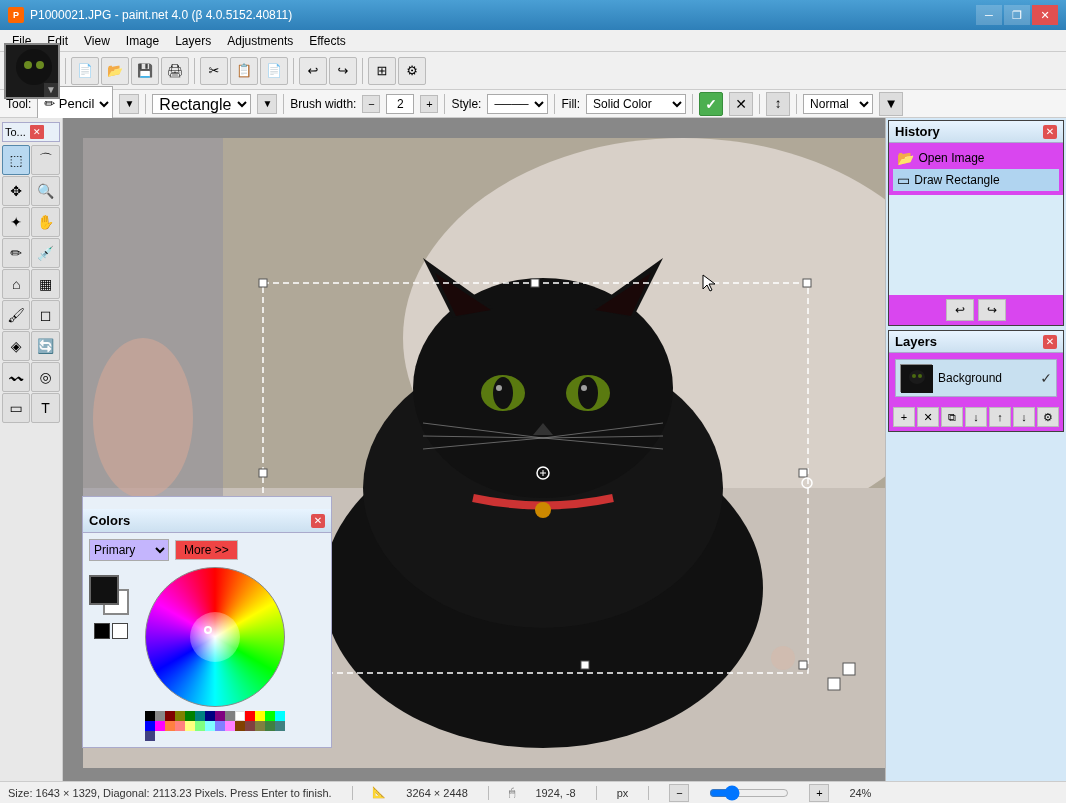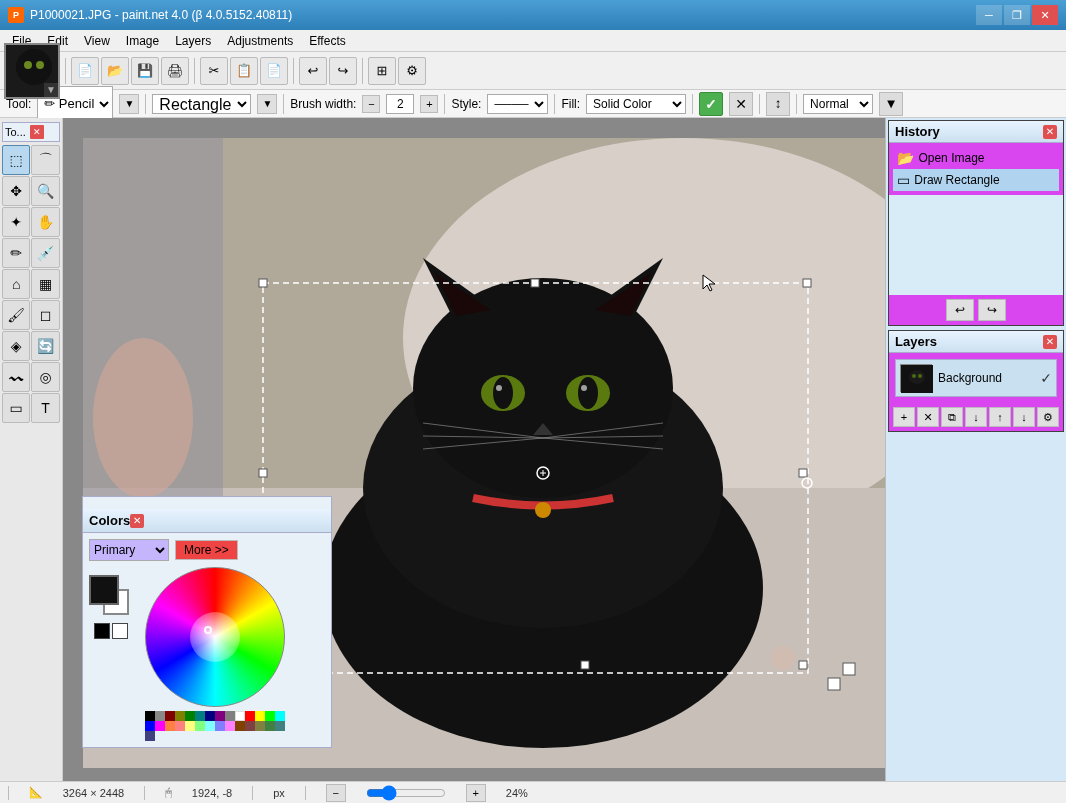--- a/index.html
+++ b/index.html
@@ -184,20 +184,21 @@
       background: #e8f0f8;
       border: 1px solid #aac;
       z-index: 50;
     }
     .colors-header {
       background: linear-gradient(to bottom, #e8f4ff, #cce0f0);
       padding: 4px 6px;
       font-size: 13px;
       font-weight: bold;
       display: flex;
+      justify-content: space-between;
       align-items: center;
       border-bottom: 1px solid #aac;
       margin-top: 12px;
     }
     .colors-content { padding: 6px; }
     .colors-controls { display: flex; align-items: center; gap: 6px; margin-bottom: 6px; }
     .color-select { height: 22px; font-size: 12px; border: 1px solid #aaa; background: #c4b5fd; }
     .more-btn { padding: 2px 8px; background: #ef4444; border: 1px solid #bbb; cursor: pointer; font-size: 12px; }
     .color-wheel-container {
       display: flex;
@@ -659,20 +660,21 @@
           <div style="width:10px;height:10px;background:#408040;cursor:pointer;"></div>
           <div style="width:10px;height:10px;background:#408080;cursor:pointer;"></div>
           <div style="width:10px;height:10px;background:#404080;cursor:pointer;"></div>
         </div>
       </div>
     </div>
   </div>
 </div>
 
 <div class="status-bar">
+  <span>Size: 1643 × 1329, Diagonal: 2113.23 Pixels. Press Enter to finish.</span>
   <div class="status-sep"></div>
   <span>📐</span>
   <span>3264 × 2448</span>
   <div class="status-sep"></div>
   <span>🖱</span>
   <span>1924, -8</span>
   <div class="status-sep"></div>
   <span>px</span>
   <div class="status-sep"></div>
   <button style="width:20px;height:18px;background:#e0e0e0;border:1px solid #bbb;cursor:pointer;font-size:11px;">−</button>

